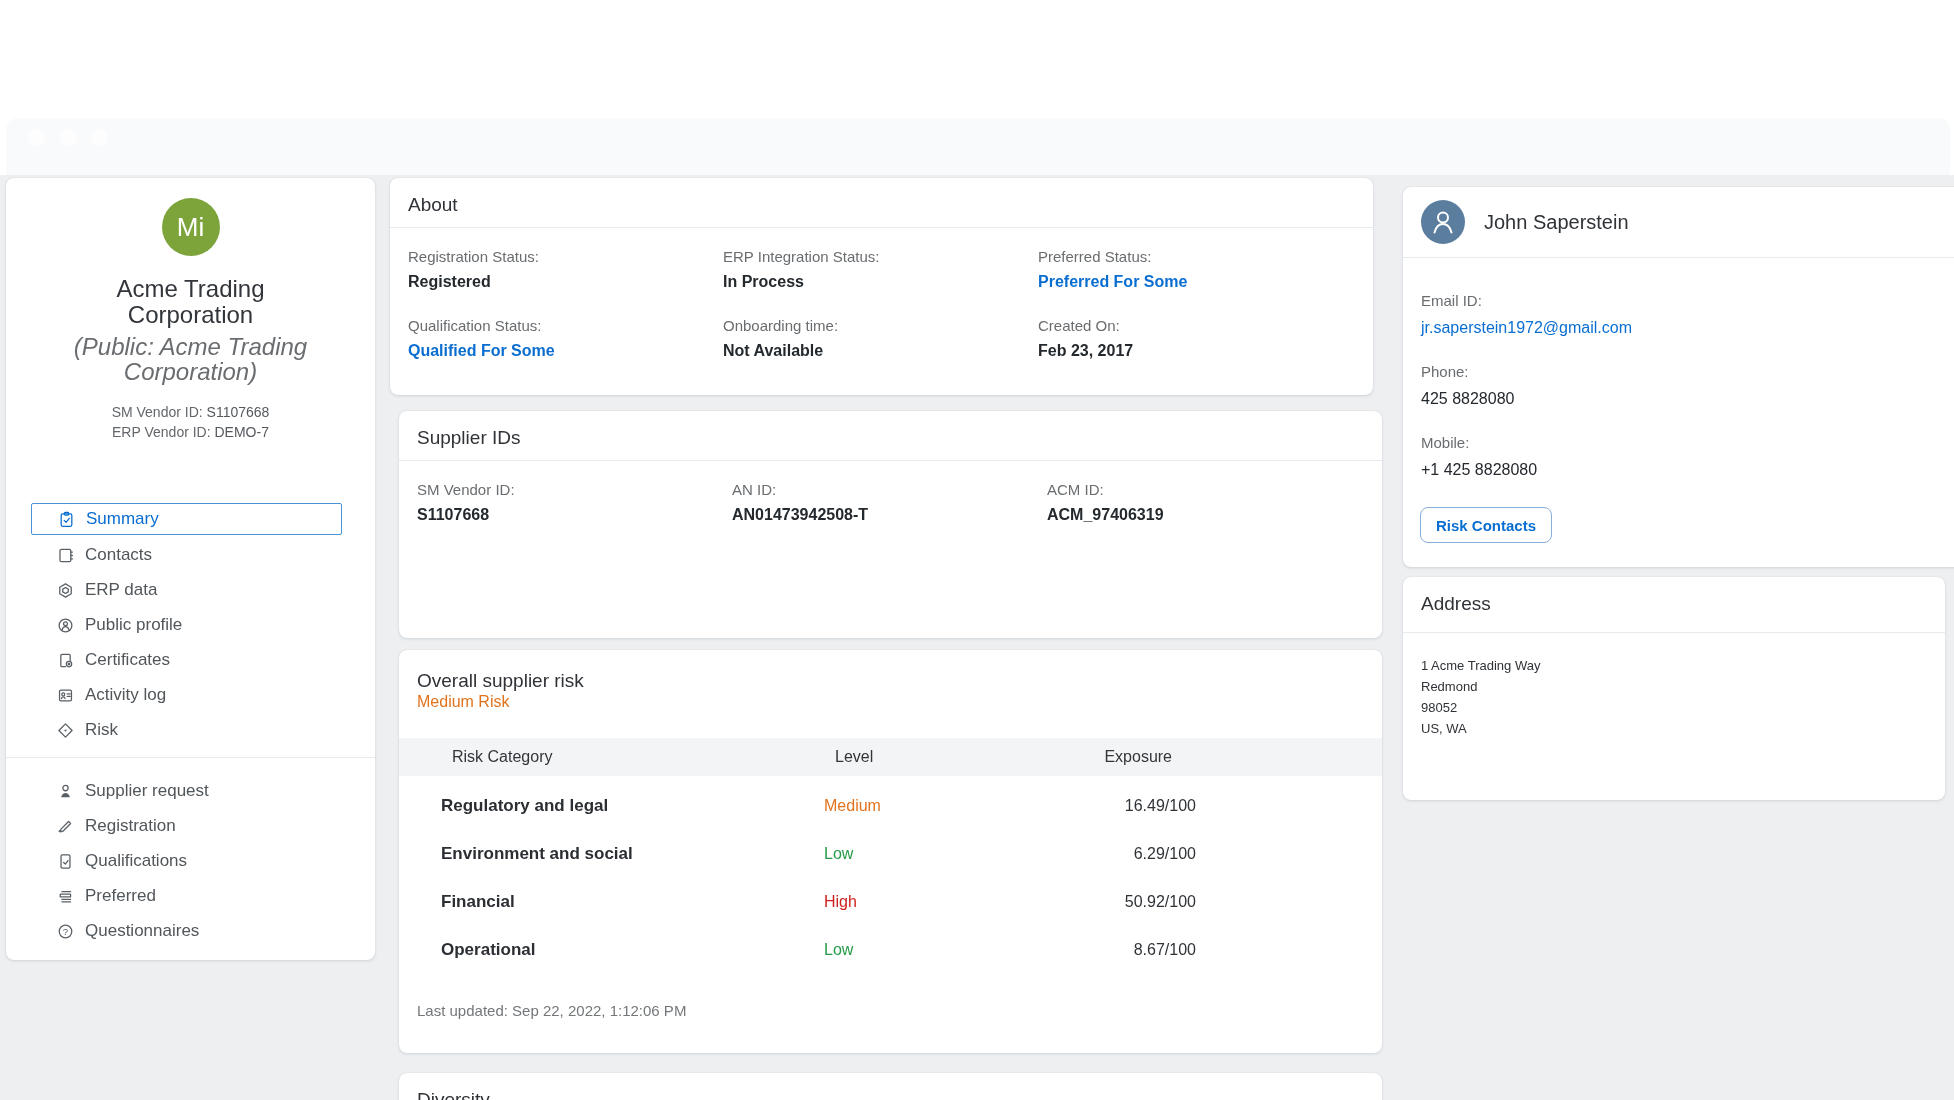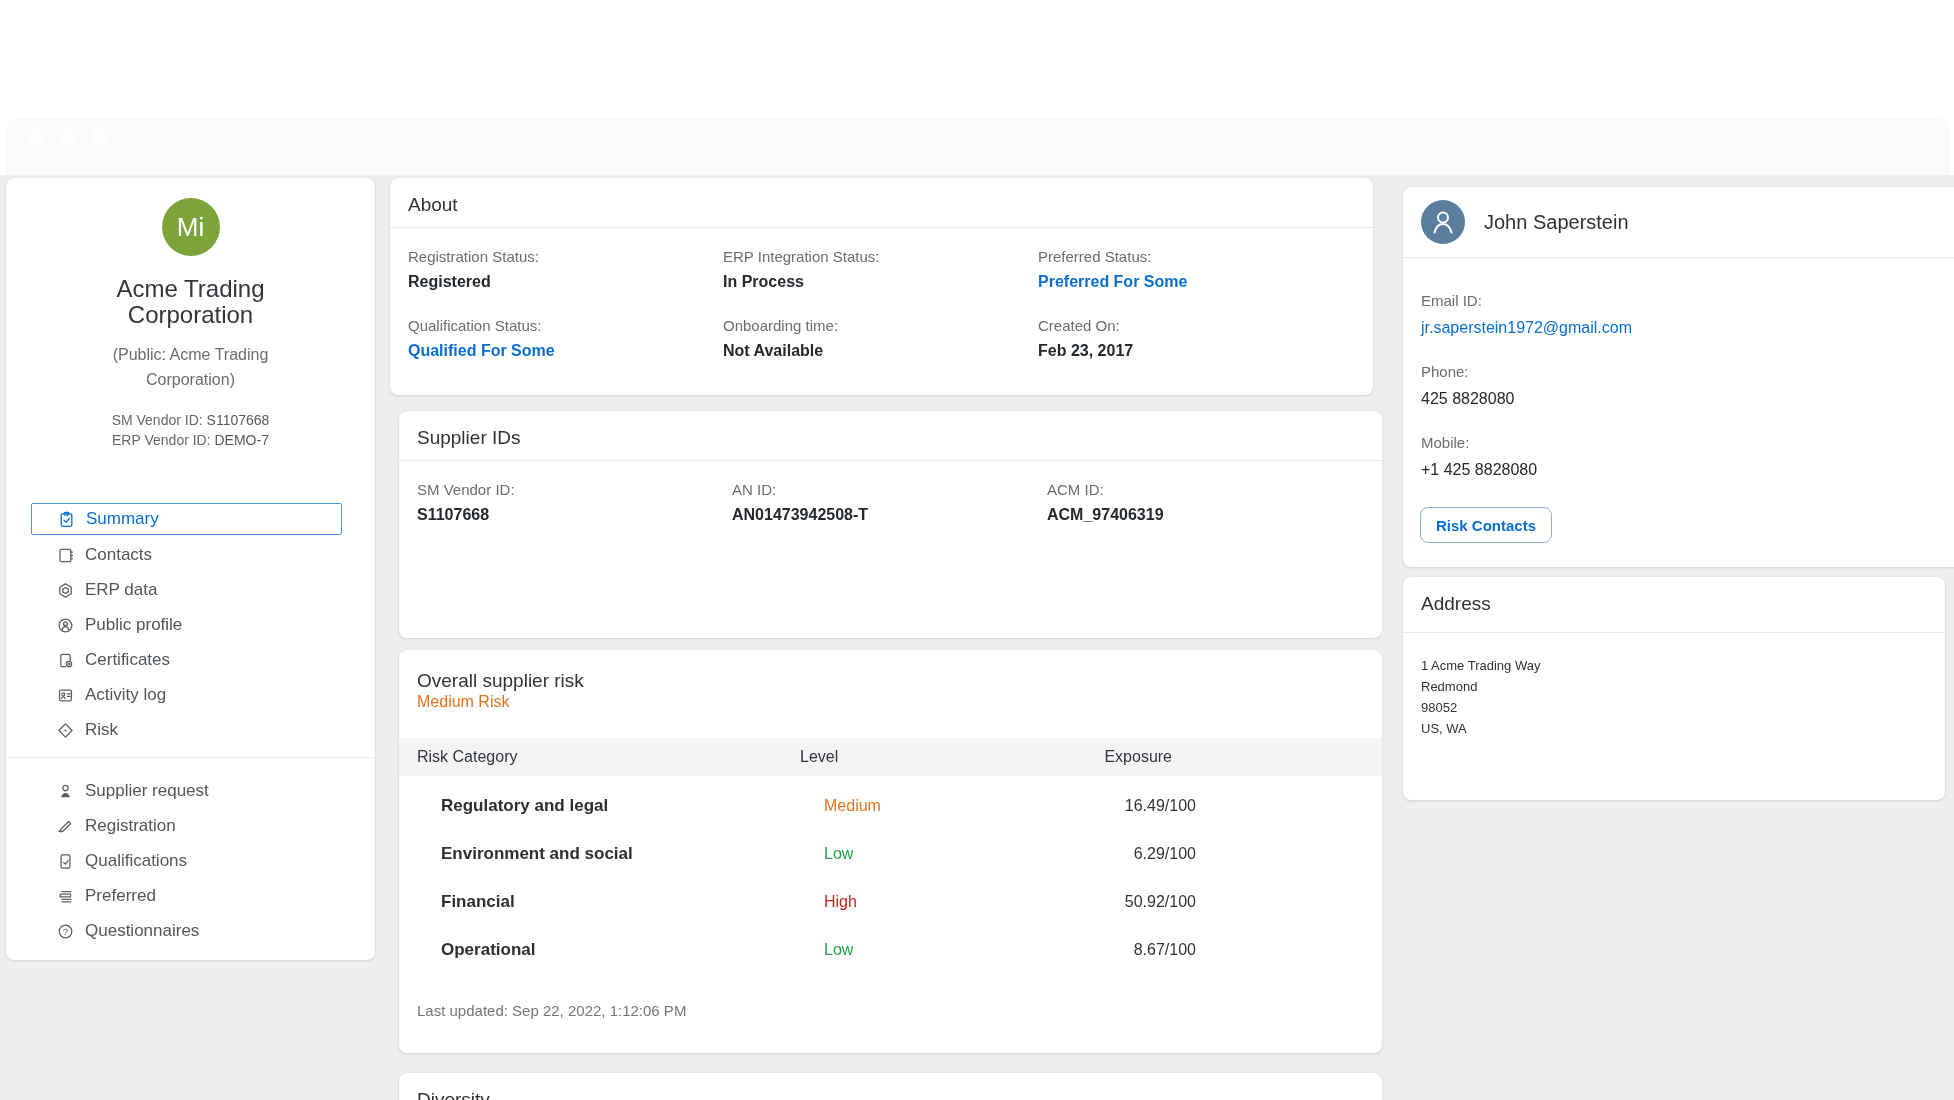--- a/index.html
+++ b/index.html
@@ -16,21 +16,21 @@
   .card-head{padding:16px 18px 0 18px;}
   .card-title{font-size:19px;color:#2f3237;}
   .head-rule{border-bottom:1px solid #e8eaec;}
 
   
   .sidebar{left:6px;top:178px;width:369px;height:782px;}
   .sb-center{display:flex;flex-direction:column;align-items:center;text-align:center;}
   .sb-avatar{margin-top:20px;width:58px;height:58px;border-radius:50%;background:#7ca43b;color:#fff;
              font-size:26px;display:flex;align-items:center;justify-content:center;}
   .sb-name{margin-top:20px;width:240px;font-size:24px;line-height:26px;color:#32363a;}
-  .sb-public{margin-top:14px;width:235px;font-size:16px;line-height:25px;color:#6a6d70;}
+  .sb-public{margin-top:6px;width:235px;font-size:24px;line-height:25px;color:#6a6d70;font-style:italic;}
   .sb-ids{margin-top:18px;font-size:14px;line-height:20px;color:#63676b;}
   .sb-ids .idv{color:#55595d;}
   .nav{position:absolute;left:25px;width:311px;}
   .nav-primary{top:325px;}
   .nav-secondary{top:598px;}
   .nav-item{height:30px;margin-bottom:5px;display:flex;align-items:center;padding-left:26px;gap:11px;cursor:pointer;}
   .nav-item .lbl{font-size:17px;color:#51565a;}
   .nav-item.selected{border:1px solid #4a93db;border-radius:2px;}
   .nav-item.selected .lbl{color:#0a6ed1;}
   .nav-ic{width:17px;height:17px;stroke:#5a6065;fill:none;stroke-width:1.2;stroke-linecap:round;stroke-linejoin:round;flex:0 0 17px;}
@@ -48,21 +48,21 @@
   .about-card{left:390px;top:178px;width:983px;height:217px;}
   .ids-card{left:399px;top:411px;width:983px;height:227px;}
 
   
   .risk-card{left:399px;top:650px;width:983px;height:403px;}
   .risk-head{padding:20px 18px 0 18px;height:68px;}
   .risk-sub{margin-top:1px;font-size:16px;color:#e2731e;}
   .tbl-rowpad{padding:0 210px 0 18px;}
   .risk-grid{display:grid;grid-template-columns:383px 260px 112px;align-items:center;}
   .tbl-head{background:#f3f4f6;height:38px;}
-  .tbl-head .hc{font-size:16px;color:#32363a;}
+  .tbl-head .hc{font-size:16px;color:#32363a;margin-left:35px;}
   .tbl-row{height:48px;margin-left:24px;}
   .cat{font-size:17px;font-weight:700;color:#2b2f33;}
   .lv{font-size:16px;}
   .lv-med{color:#e2731e;} .lv-low{color:#259a48;} .lv-high{color:#d02020;}
   .expo{font-size:16px;color:#2f3338;text-align:right;}
   .risk-foot{margin:28px 18px 0 18px;font-size:15px;color:#74777a;}
 
   .diversity-card{left:399px;top:1073px;width:983px;height:90px;}
 
   

